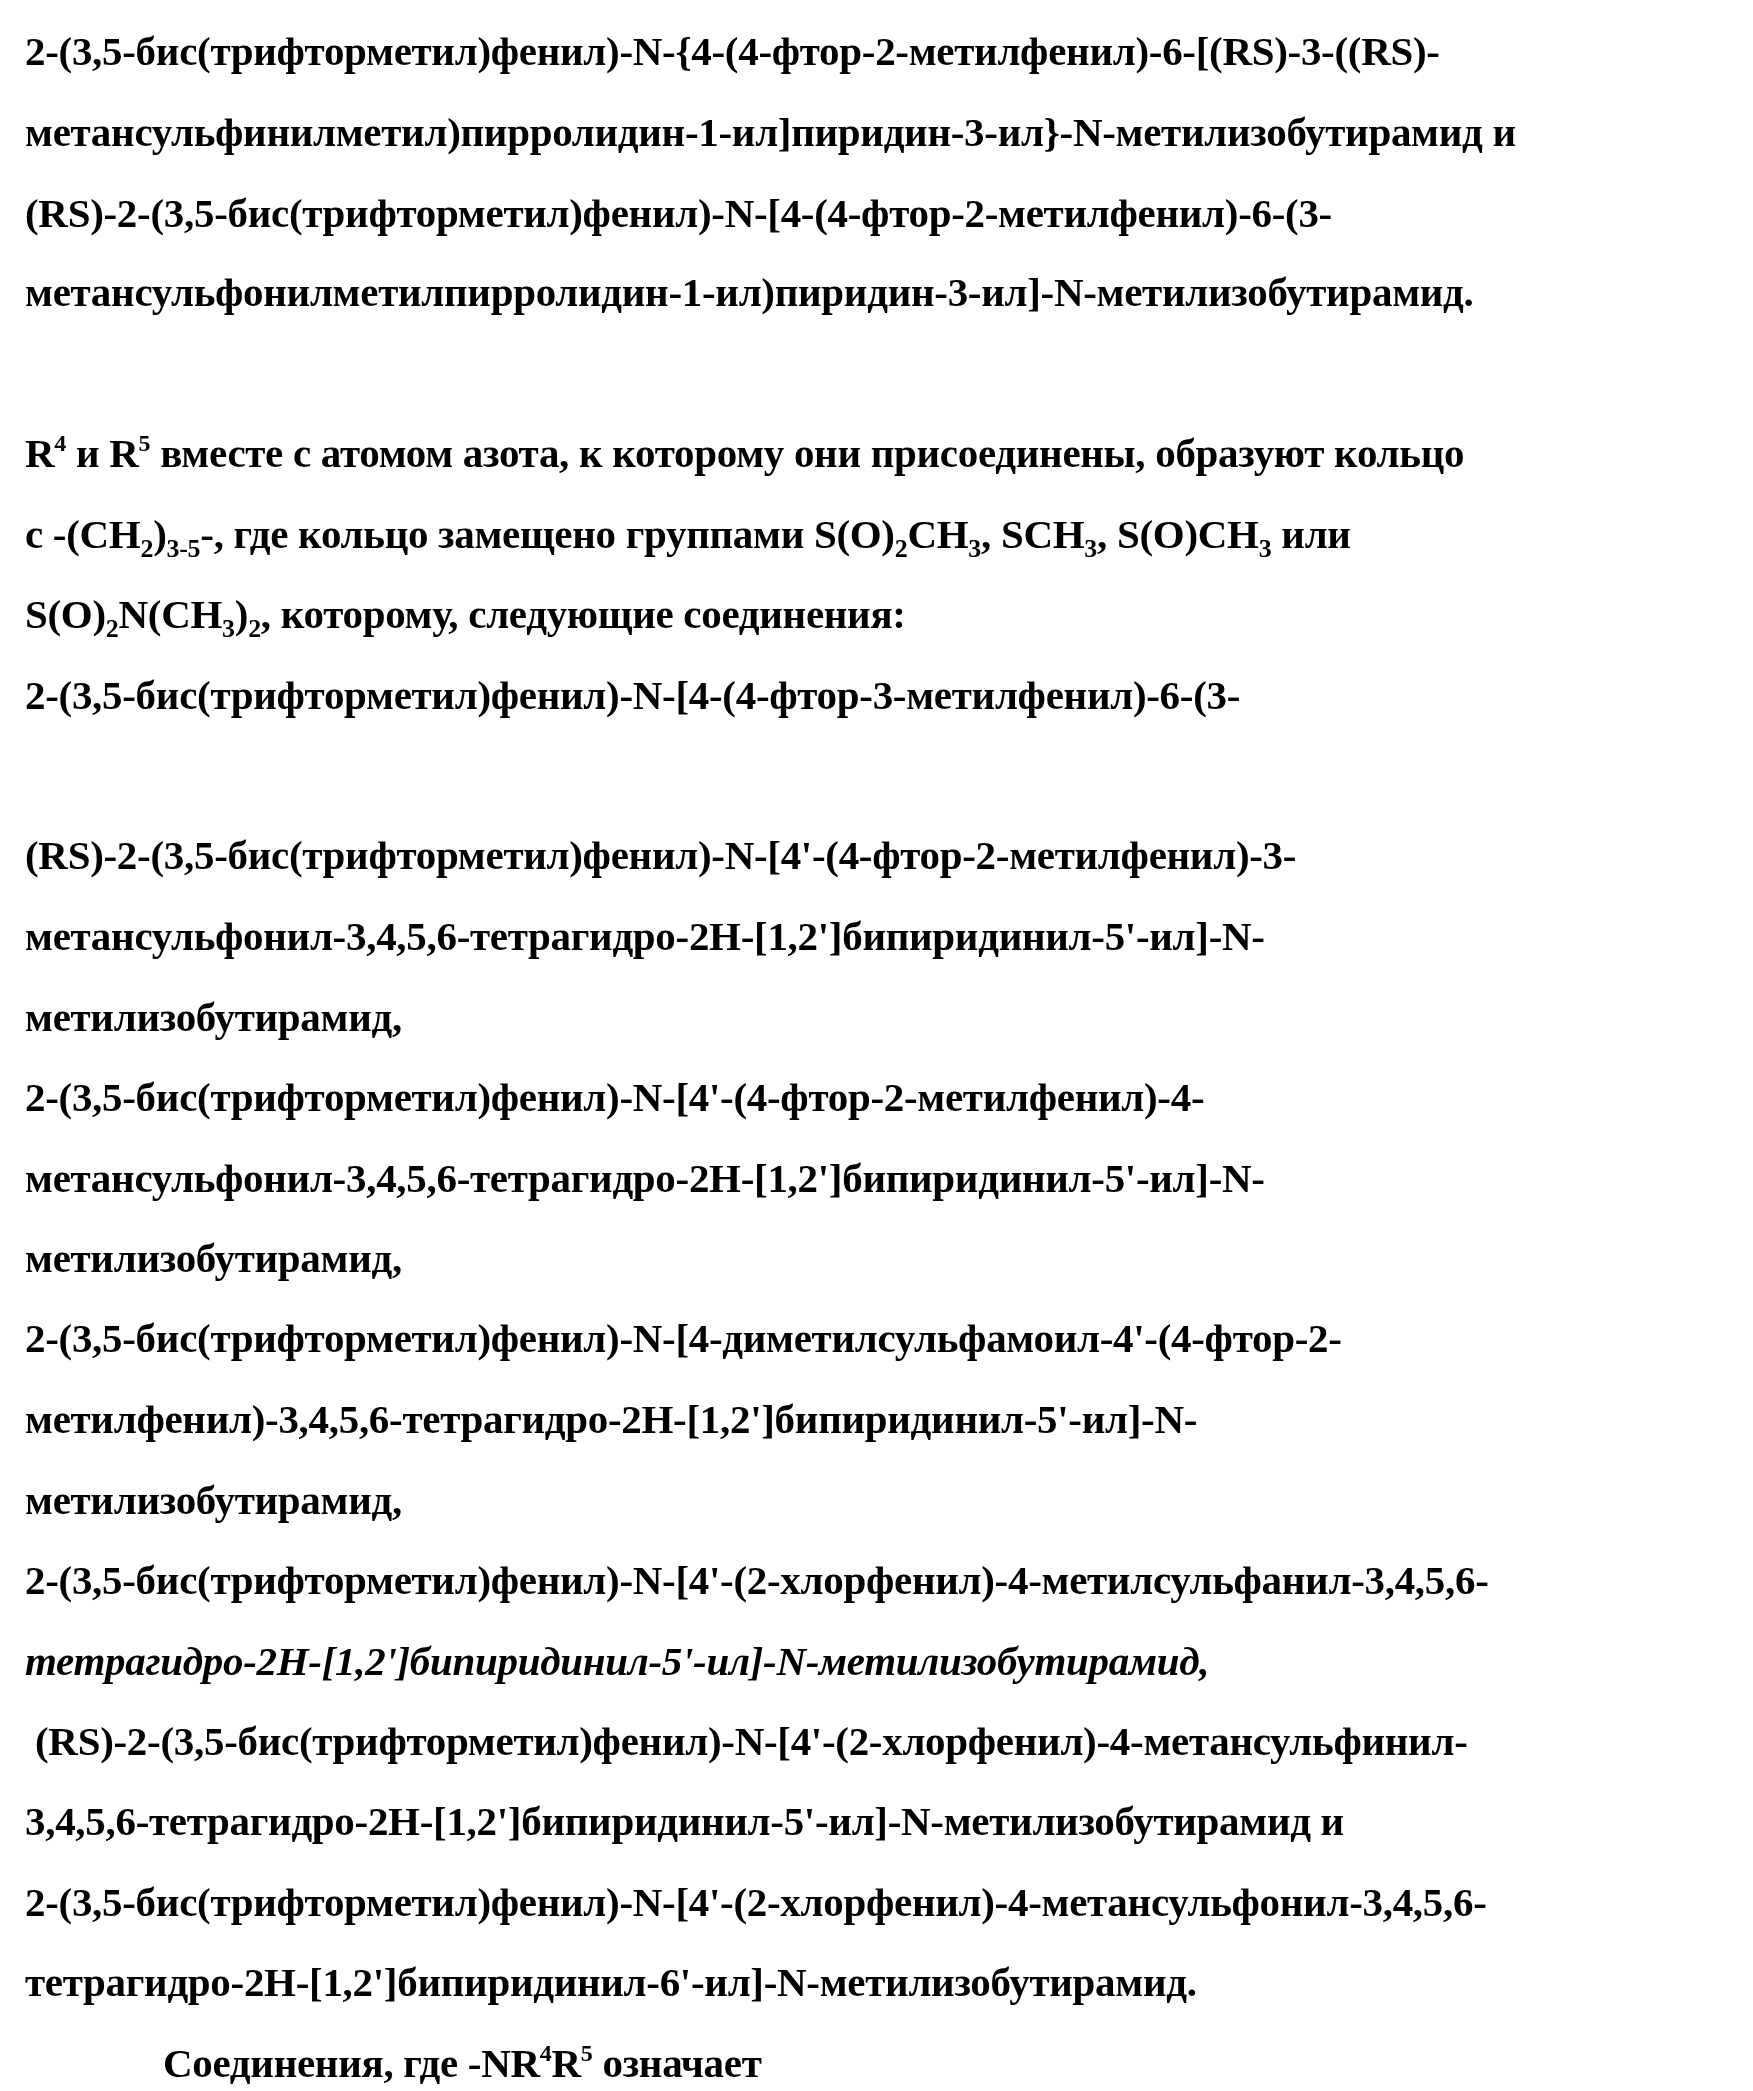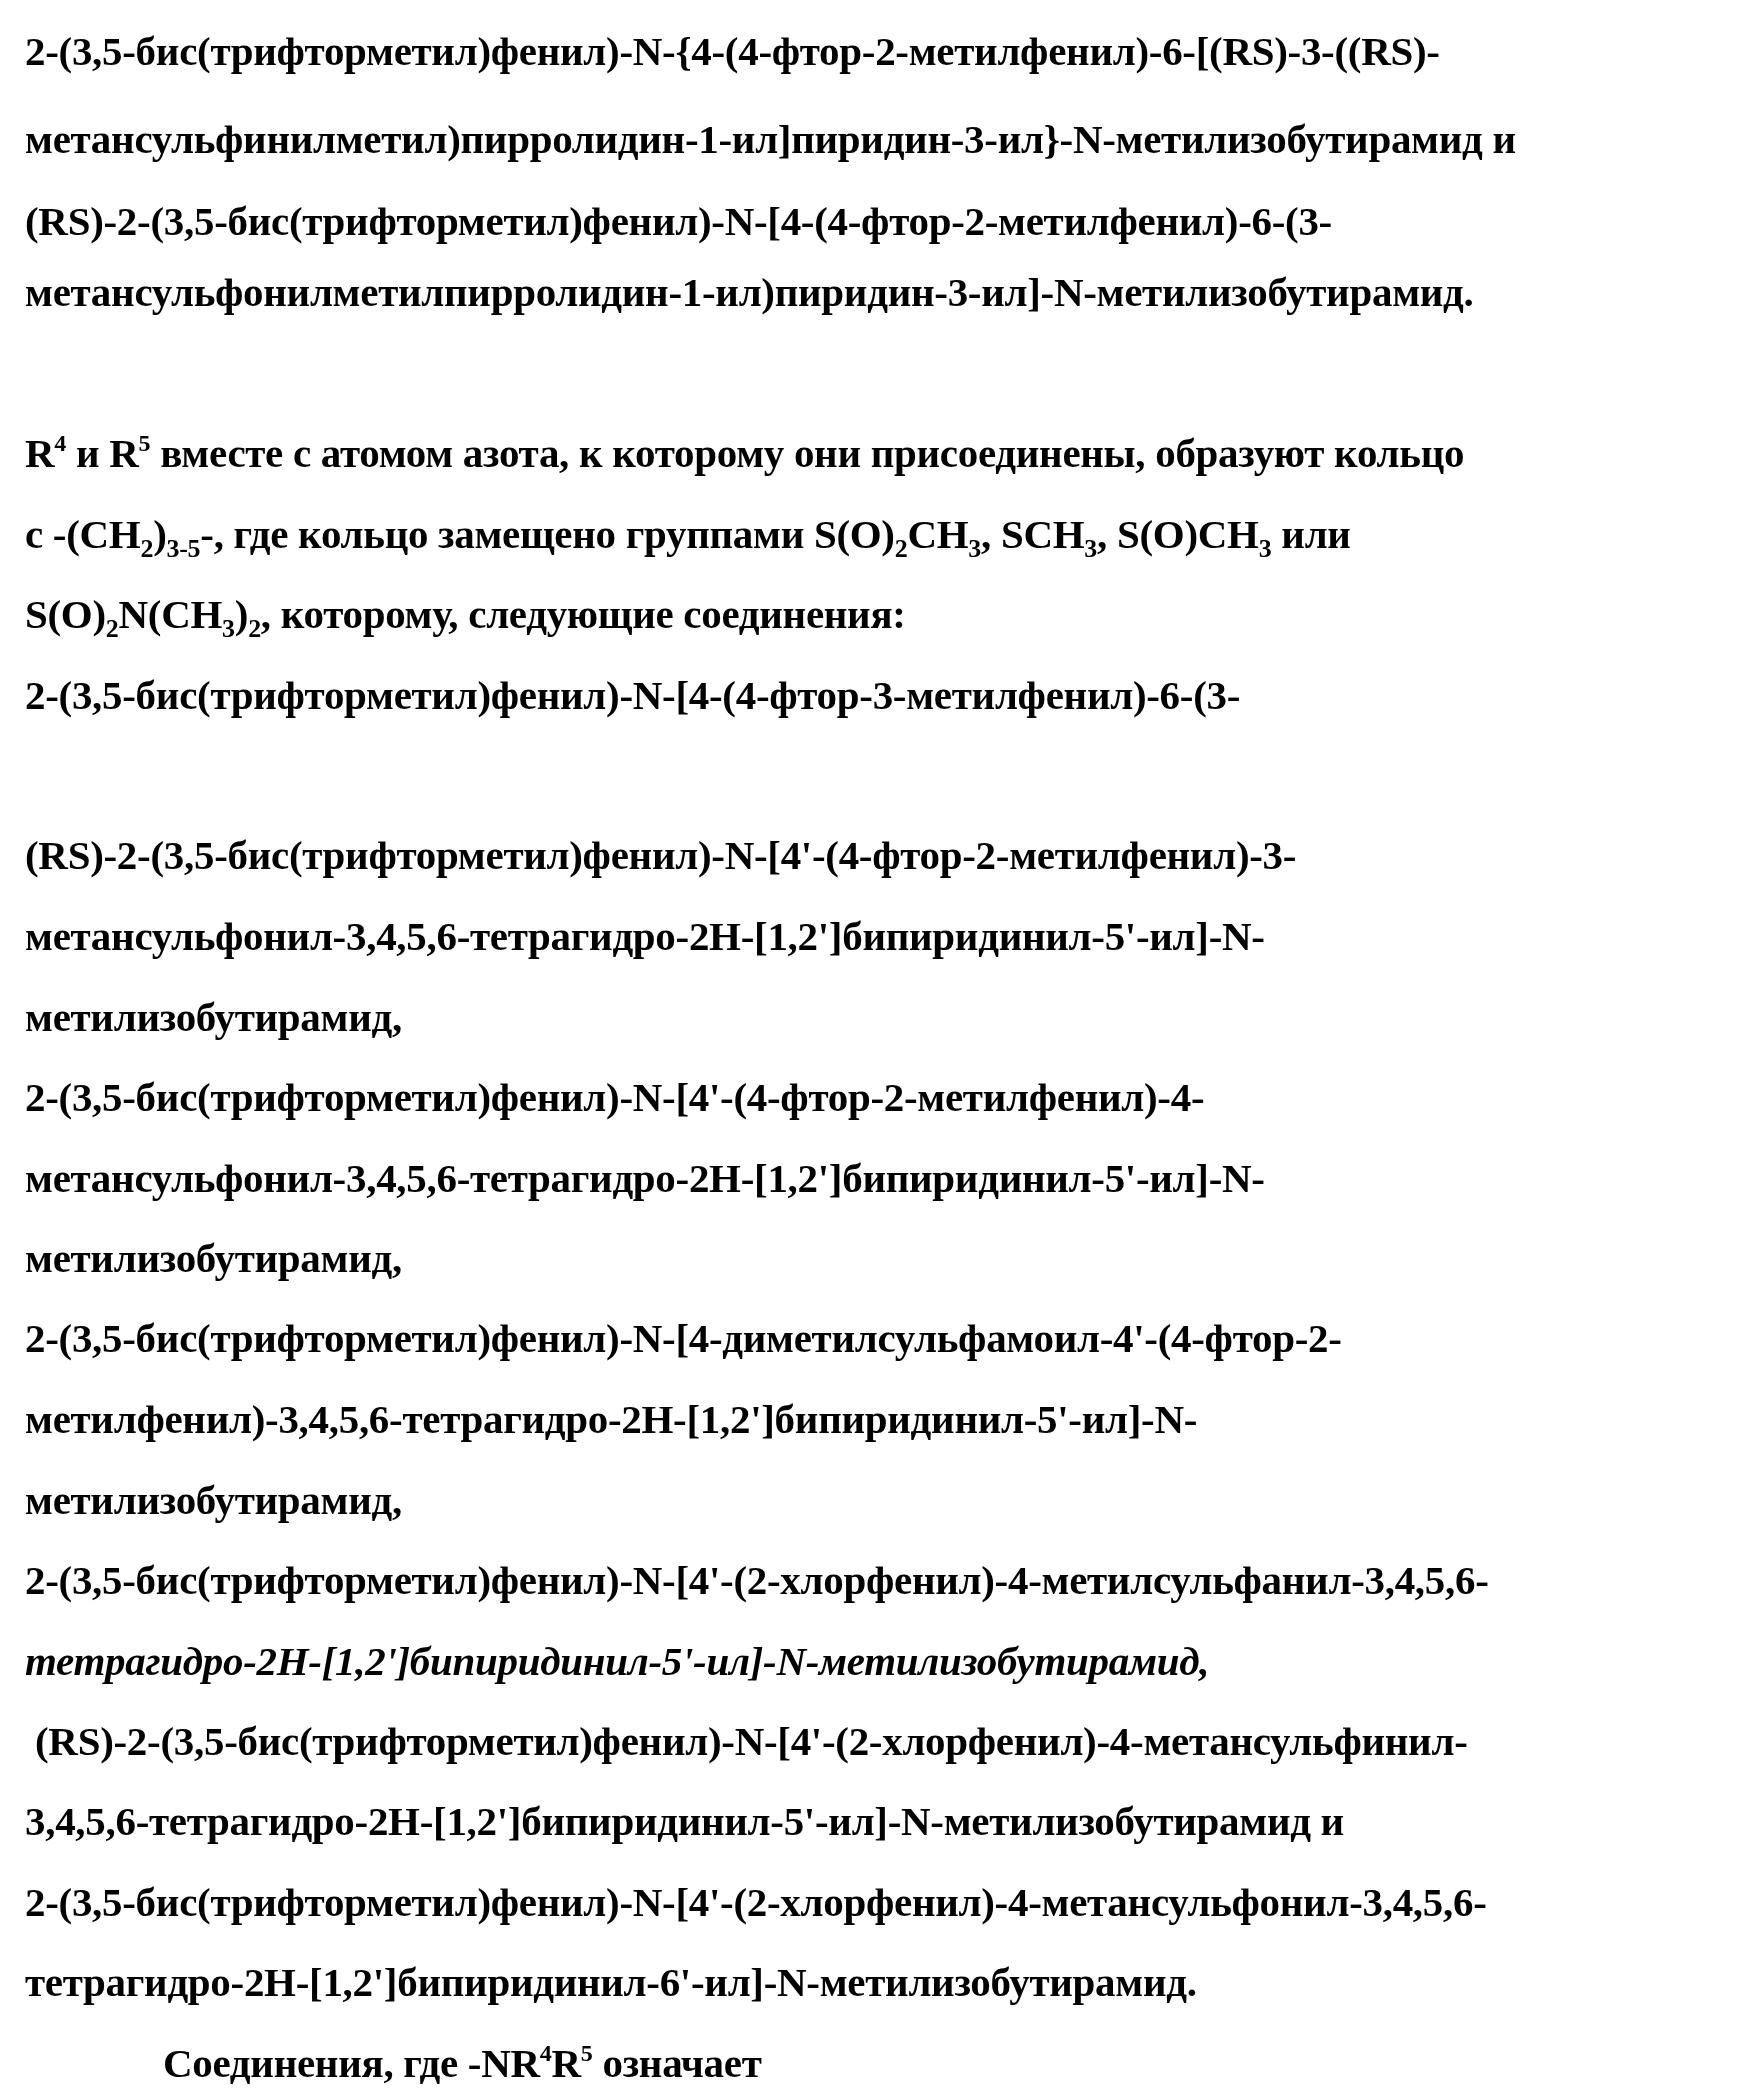--- a/index.html
+++ b/index.html
@@ -18,22 +18,22 @@
   .indent { left: 163px; }
   .pad1 { left: 35px; }
   sup { font-size: 24px; vertical-align: 0; position: relative; top: -16.5px; }
   sub { font-size: 26px; vertical-align: 0; position: relative; top: 9.2px; }
 </style>
 </head>
 <body>
 
 <div class="page">
   <div class="line" style="top:24px;">2-(3,5-бис(трифторметил)фенил)-N-{4-(4-фтор-2-метилфенил)-6-[(RS)-3-((RS)-</div>
-  <div class="line" style="top: 112px;">метансульфинилметил)пирролидин-1-ил]пиридин-3-ил}-N-метилизобутирамид и</div>
-  <div class="line" style="top: 194px;">(RS)-2-(3,5-бис(трифторметил)фенил)-N-[4-(4-фтор-2-метилфенил)-6-(3-</div>
+  <div class="line" style="top: 105px;">метансульфинилметил)пирролидин-1-ил]пиридин-3-ил}-N-метилизобутирамид и</div>
+  <div class="line" style="top: 186px;">(RS)-2-(3,5-бис(трифторметил)фенил)-N-[4-(4-фтор-2-метилфенил)-6-(3-</div>
   <div class="line" style="top: 265px;">метансульфонилметилпирролидин-1-ил)пиридин-3-ил]-N-метилизобутирамид.</div>
 
 
   <div class="line" style="top: 426px;">
     <span>R</span><sup>4</sup><span> и R</span><sup>5</sup><span> вместе с атомом азота, к которому они присоединены, образуют кольцо</span>
   </div>
 
   <div class="line" style="top: 507px;">
     <span>с -(CH</span><sub>2</sub><span>)</span><sub>3-5</sub><span>-, где кольцо замещено группами S(O)</span><sub>2</sub><span>CH</span><sub>3</sub><span>, SCH</span><sub>3</sub><span>, S(O)CH</span><sub>3</sub><span> или</span>
   </div>

